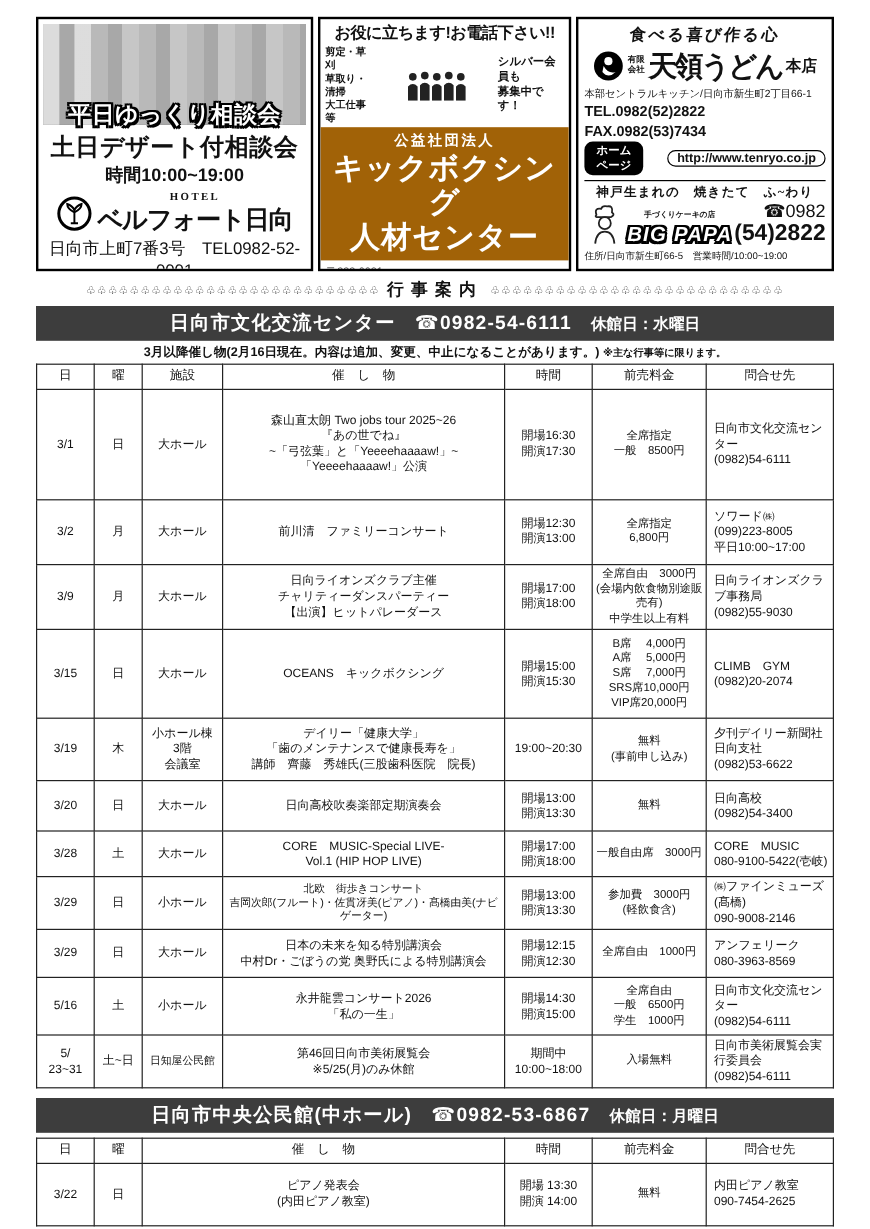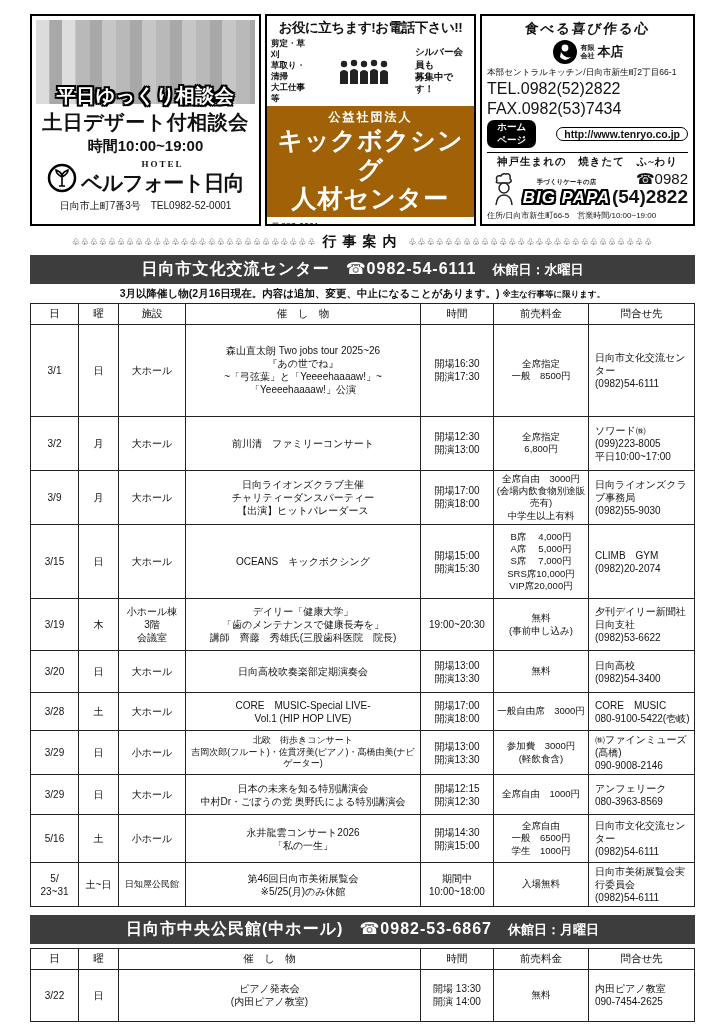--- a/index.html
+++ b/index.html
@@ -17,21 +17,21 @@
       repeating-linear-gradient(90deg,#b9b9b9 0 14px,#a8a8a8 14px 26px,#c6c6c6 26px 40px),
       linear-gradient(180deg,#d6d6d6 0%,#b5b5b5 45%,#8a8a8a 75%,#5f5f5f 100%); }
   .h-title1 { margin-top:-22px; font-size:19px; font-weight:bold; color:#fff; letter-spacing:.5px;
       text-shadow:-2px -2px 0 #000,2px -2px 0 #000,-2px 2px 0 #000,2px 2px 0 #000,0 2px 0 #000,2px 0 0 #000,-2px 0 0 #000,0 -2px 0 #000; position:relative; }
   .h-title2 { font-size:20px; font-weight:bold; letter-spacing:.5px; }
   .h-hours { font-size:15px; font-weight:bold; margin-top:1px; }
   .h-brand { display:flex; align-items:center; justify-content:center; gap:4px; margin-top:3px; }
   .h-logo svg { width:30px; height:30px; display:block; }
   .h-hotel { display:block; font-family:"Liberation Serif","DejaVu Serif",serif; font-size:9px; font-weight:bold; letter-spacing:2px; }
   .h-name { display:block; font-size:21px; font-weight:bold; font-family:"Liberation Serif","DejaVu Serif",serif; letter-spacing:-1px; }
-  .h-addr { font-size:10px; margin-top:2px; }
+  .h-addr { font-size:14px; margin-top:2px; }
 
   .ad-silver { width:211px; display:flex; flex-direction:column; }
   .s-top { padding:3px 4px 2px 4px; }
   .s-head { font-size:13.5px; font-weight:bold; text-align:center; letter-spacing:-.5px; }
   .s-row { display:flex; align-items:center; justify-content:space-between; margin-top:1px;gap:25px; }
   .s-services { font-size:8.5px; font-weight:bold; line-height:1.3; }
   .s-recruit { font-size:9.5px; font-weight:bold; line-height:1.3; }
   .workers svg { width:52px; height:26px; display:block; }
   .s-band { background:#a16207; color:#fff; text-align:center; padding:3px 0 4px 0; flex:0 0 auto; }
   .s-orgtype { font-size:12px; font-weight:bold; letter-spacing:2px; }
@@ -42,21 +42,21 @@
   .cats svg { width:58px; height:40px; display:block; }
 
   .ad-tenryo { width:215px; padding:4px 5px; text-align:center; }
   .t-slogan { font-family:"Liberation Serif","DejaVu Serif",serif; font-size:13.5px; font-weight:bold; letter-spacing:2px; transform:skewX(-6deg); }
   .t-logo-row { display:flex; align-items:center; justify-content:center; gap:3px; margin-top:1px; }
   .t-mark svg { width:26px; height:26px; display:block; }
   .t-prefix { font-size:7px; line-height:1.1; text-align:left; white-space:pre-line; font-weight:bold; }
   .t-name { font-size:24px; font-weight:900; letter-spacing:-2px; font-family:"Liberation Serif","DejaVu Serif",serif; }
   .t-suffix { font-size:13px; font-weight:bold; }
   .t-addr1 { font-size:8.6px; text-align:left; margin-top:2px; }
-  .t-telfax { font-size:16px; font-weight:normal; text-align:left; }
+  .t-telfax { font-size:12px; font-weight:bold; text-align:left; }
   .t-hp-row { display:flex; gap:20px; align-items:center; margin-top:2px; }
   .t-hp-label { background:#000; color:#fff; font-size:9.5px; font-weight:bold; border-radius:7px; padding:1px 8px; }
   .t-url { border:1px solid #000; border-radius:8px; font-size:10.5px; font-weight:bold; padding:0 7px; }
   .t-divider { border-top:1.5px solid #000; margin:4px 0 2px 0; }
   .t-slogan2 { font-size:10.5px; font-weight:bold; letter-spacing:1px; font-family:"Liberation Serif","DejaVu Serif",serif; }
   .t-shop-row { display:flex; align-items:center; justify-content:space-between; margin-top:1px; }
   .chef svg { width:34px; height:34px; display:block; }
   .t-shop-mid { text-align:center; }
   .t-shop-tag { font-size:6.5px; font-weight:bold; }
   .t-shop-name { font-size:17px; font-weight:900; font-style:italic; color:#fff; letter-spacing:1px;
@@ -184,20 +184,21 @@
       <div class="t-logo-row">
         <span class="t-mark">
           <svg viewBox="0 0 26 26">
               <circle cx="13" cy="13" r="12" fill="#000"></circle>
               <circle cx="13" cy="9" r="3.4" fill="#fff"></circle>
               <path d="M9 13 Q13 20 19 18 Q13 24 8 18 Z" fill="#fff"></path>
             </svg>
         </span>
         <span class="t-prefix">有限
 会社</span>
+        <span class="t-name">天領うどん</span>
         <span class="t-suffix">本店</span>
       </div>
       <div class="t-addr1">本部セントラルキッチン/日向市新生町2丁目66-1</div>
       <div class="t-telfax">TEL.0982(52)2822　FAX.0982(53)7434</div>
       <div class="t-hp-row">
         <span class="t-hp-label">ホームページ</span>
         <span class="t-url">http://www.tenryo.co.jp</span>
       </div>
       <div class="t-divider"></div>
       <div class="t-slogan2">神戸生まれの　焼きたて　ふ~わり</div>

